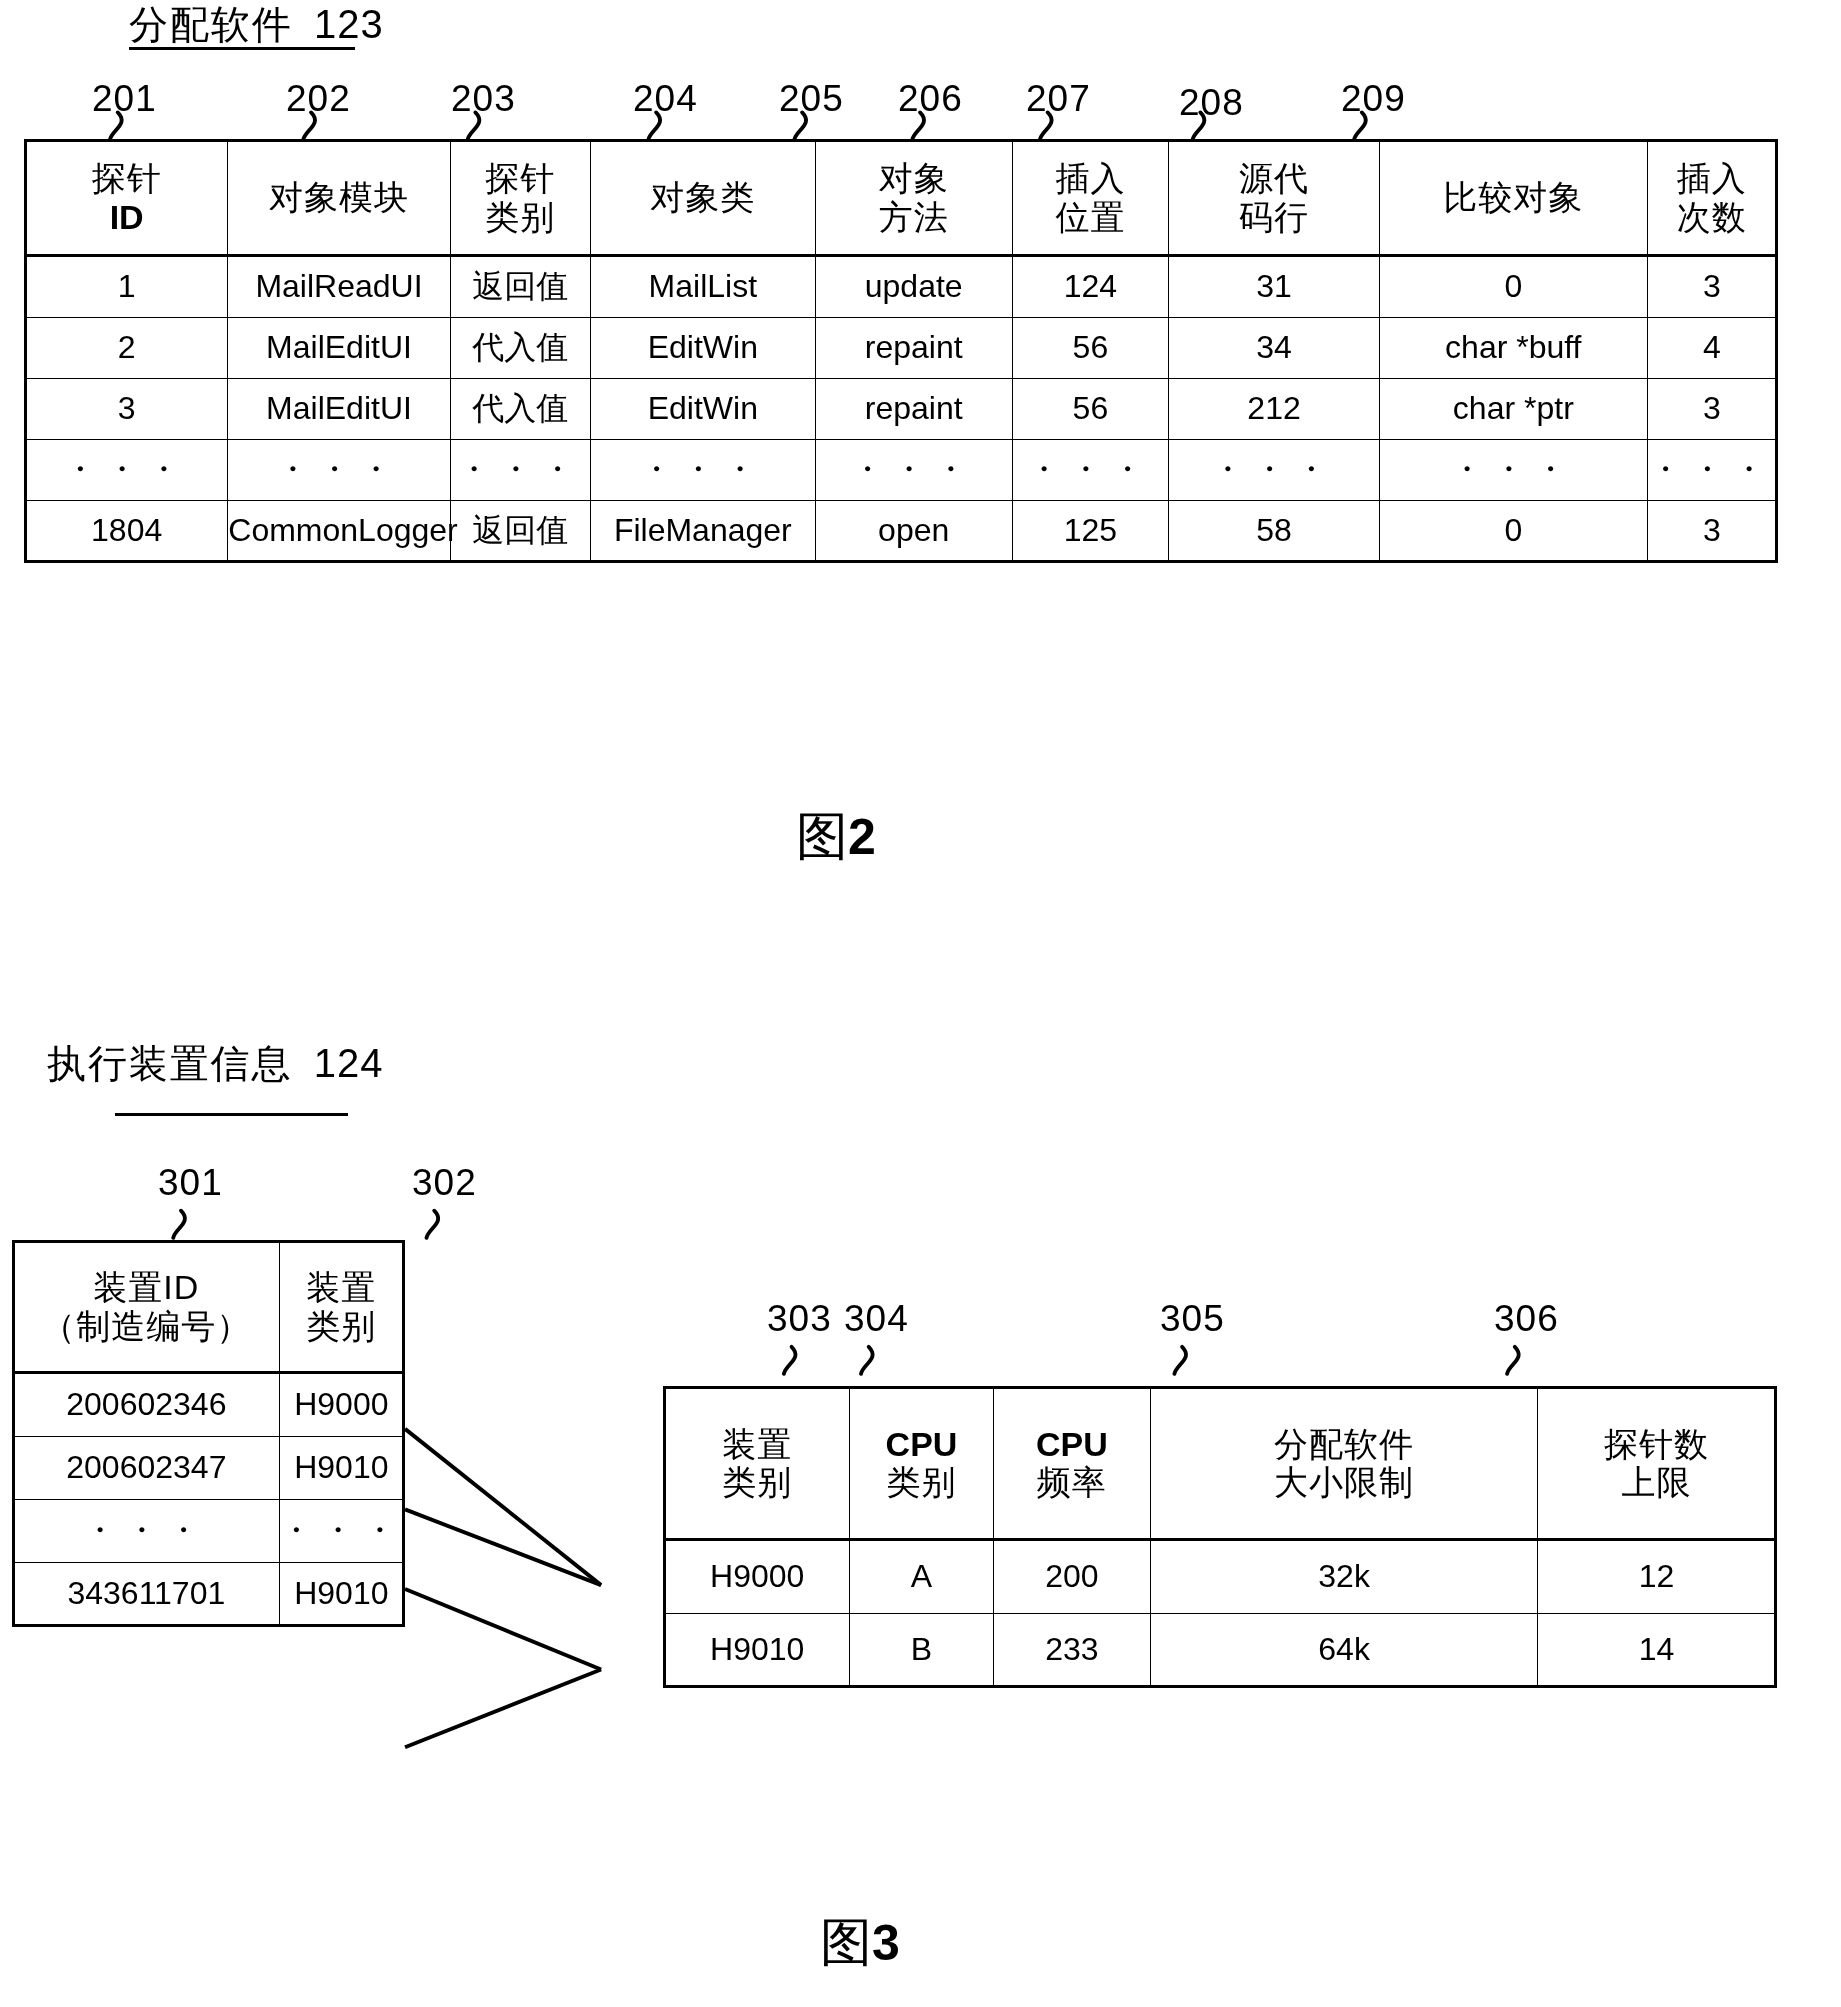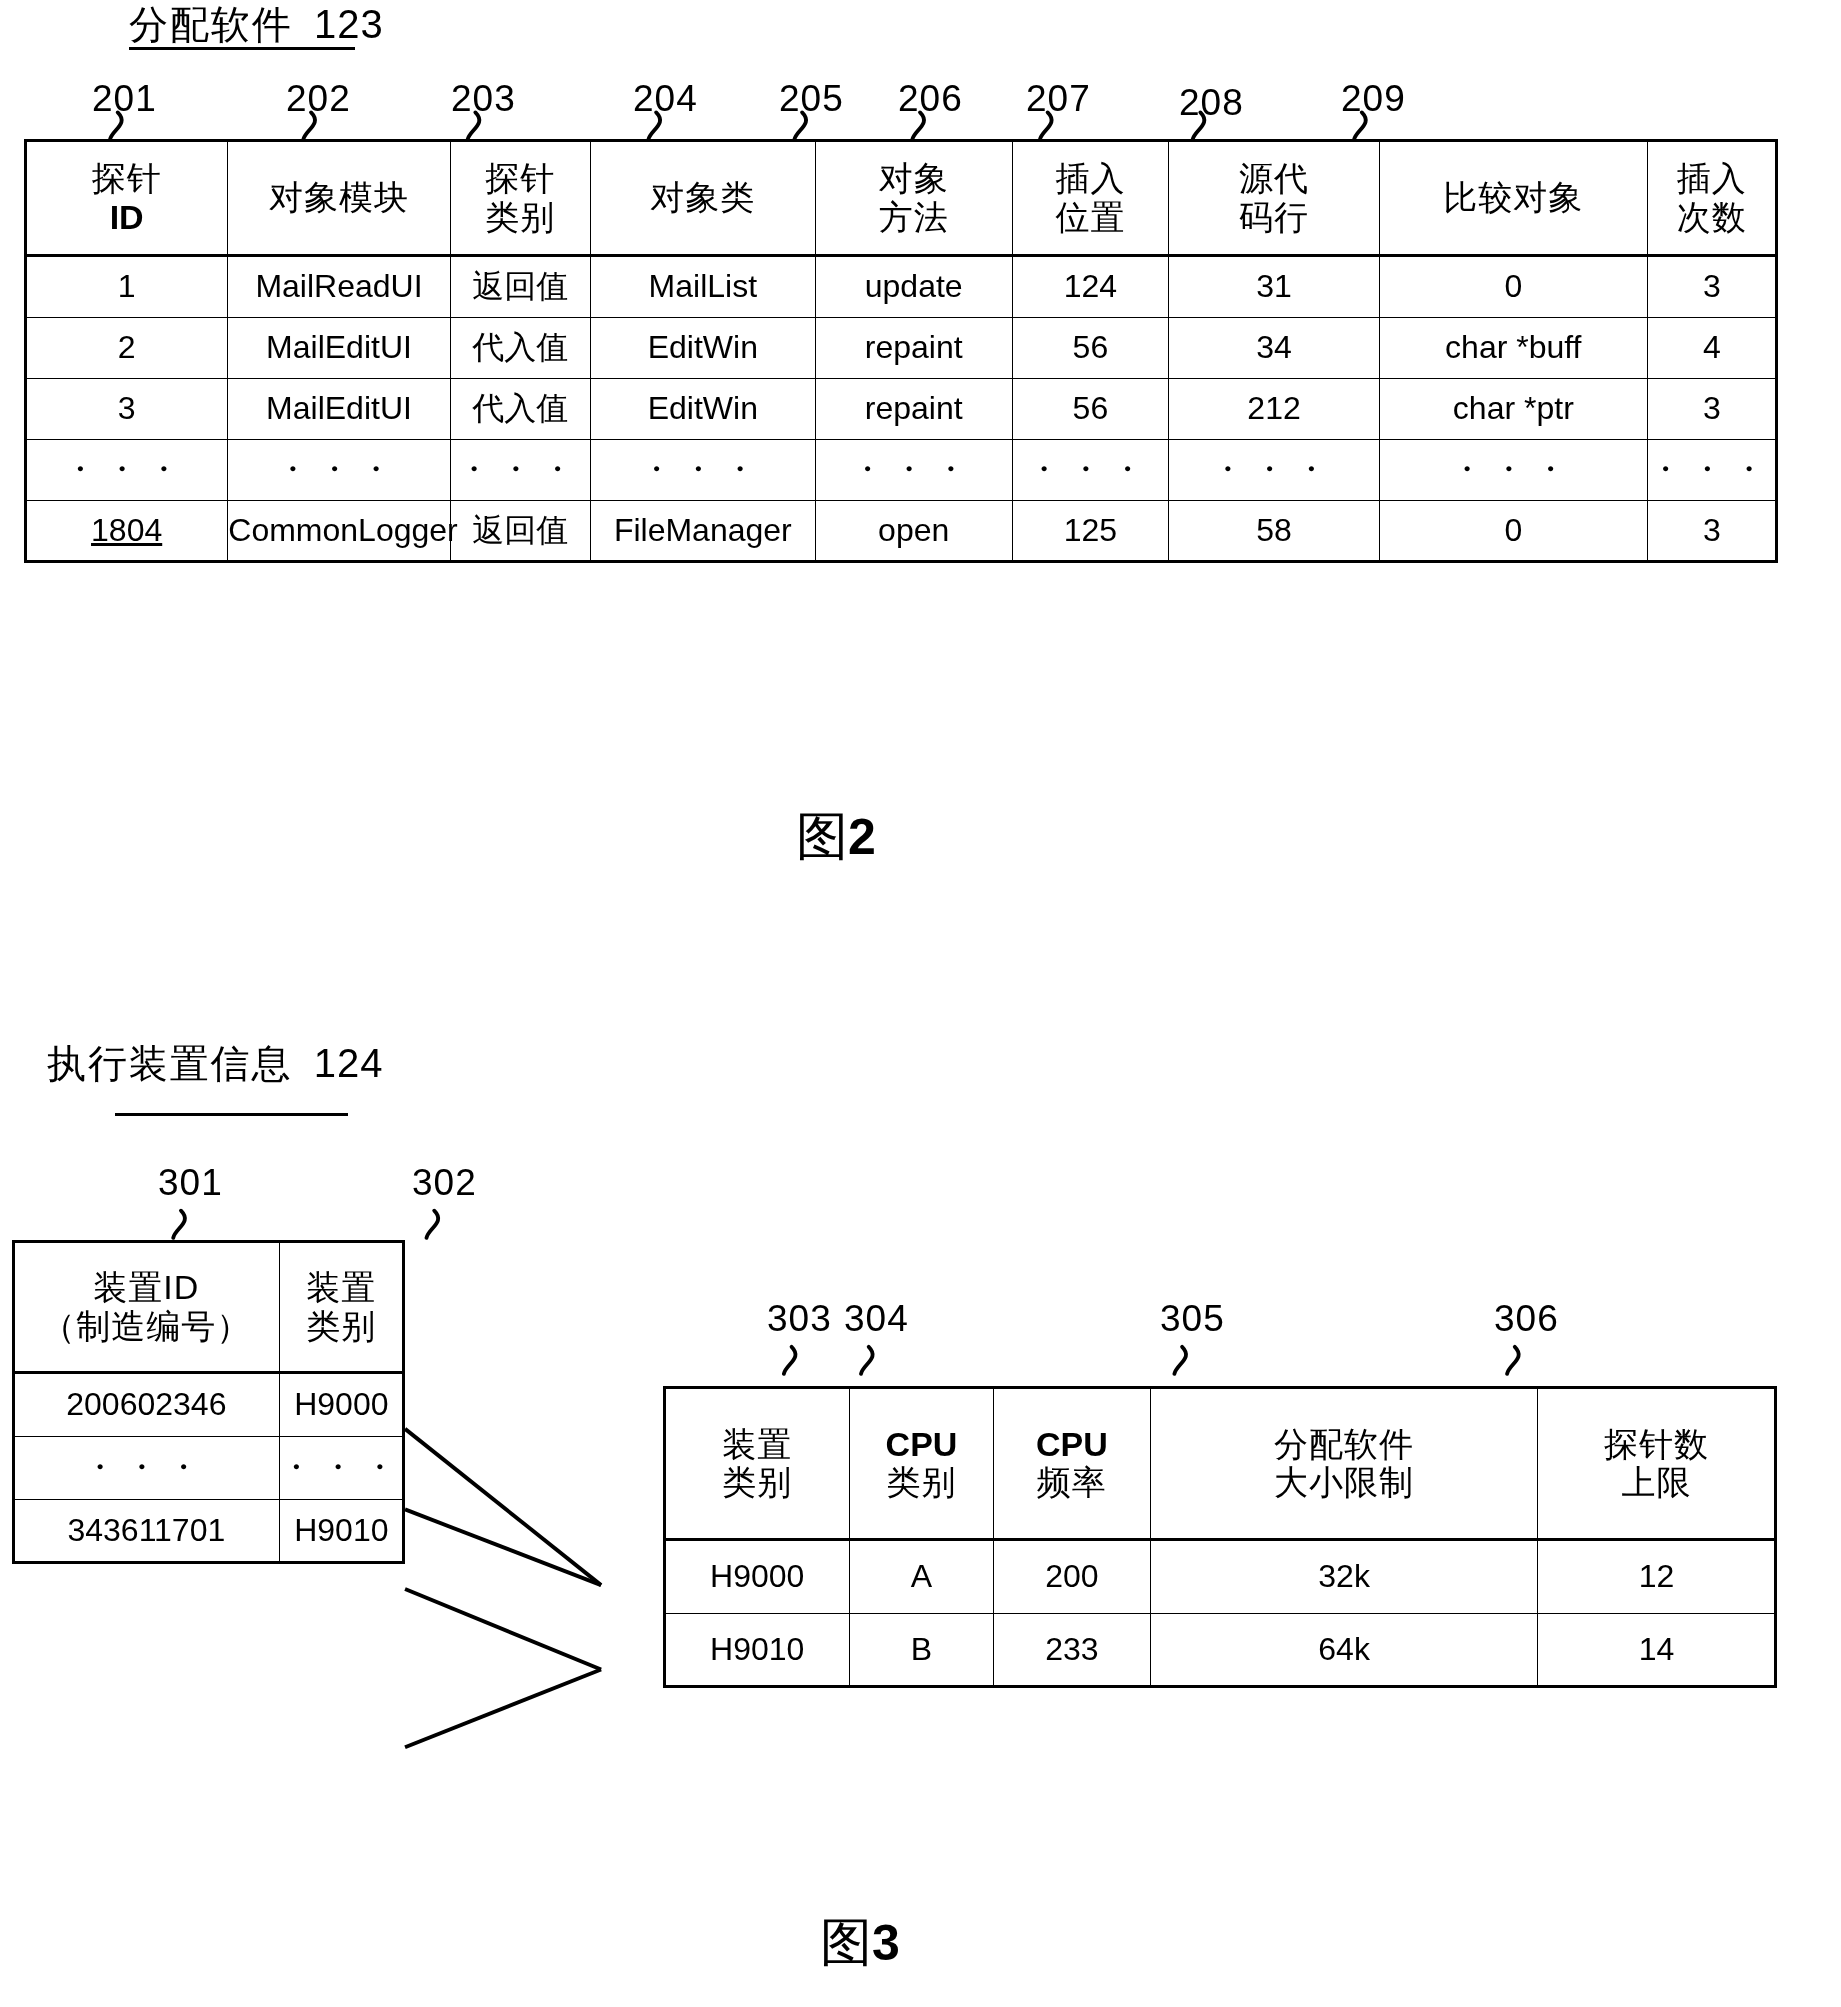--- a/index.html
+++ b/index.html
@@ -200,21 +200,21 @@
       <td class="cell-dots">・・・</td>
       <td class="cell-dots">・・・</td>
       <td class="cell-dots">・・・</td>
       <td class="cell-dots">・・・</td>
       <td class="cell-dots">・・・</td>
       <td class="cell-dots">・・・</td>
       <td class="cell-dots">・・・</td>
       <td class="cell-dots">・・・</td>
     </tr>
     <tr>
-      <td style="height:60px;text-decoration:underline;">1804</td>
+      <td style="height:60px;">1804</td>
       <td>CommonLogger</td>
       <td>返回值</td>
       <td>FileManager</td>
       <td>open</td>
       <td>125</td>
       <td>58</td>
       <td>0</td>
       <td>3</td>
     </tr>
   </tbody>
@@ -253,20 +253,24 @@
       <th>
         <div class="hdr-cjk">装置</div>
         <div class="hdr-cjk">类别</div>
       </th>
     </tr>
   </thead>
   <tbody>
     <tr>
       <td style="height:62px;">200602346</td>
       <td>H9000</td>
+    </tr>
+    <tr>
+      <td style="height:62px;">200602347</td>
+      <td>H9010</td>
     </tr>
     <tr>
       <td class="cell-dots" style="height:62px;">・・・</td>
       <td class="cell-dots">・・・</td>
     </tr>
     <tr>
       <td style="height:62px;">343611701</td>
       <td>H9010</td>
     </tr>
   </tbody>

